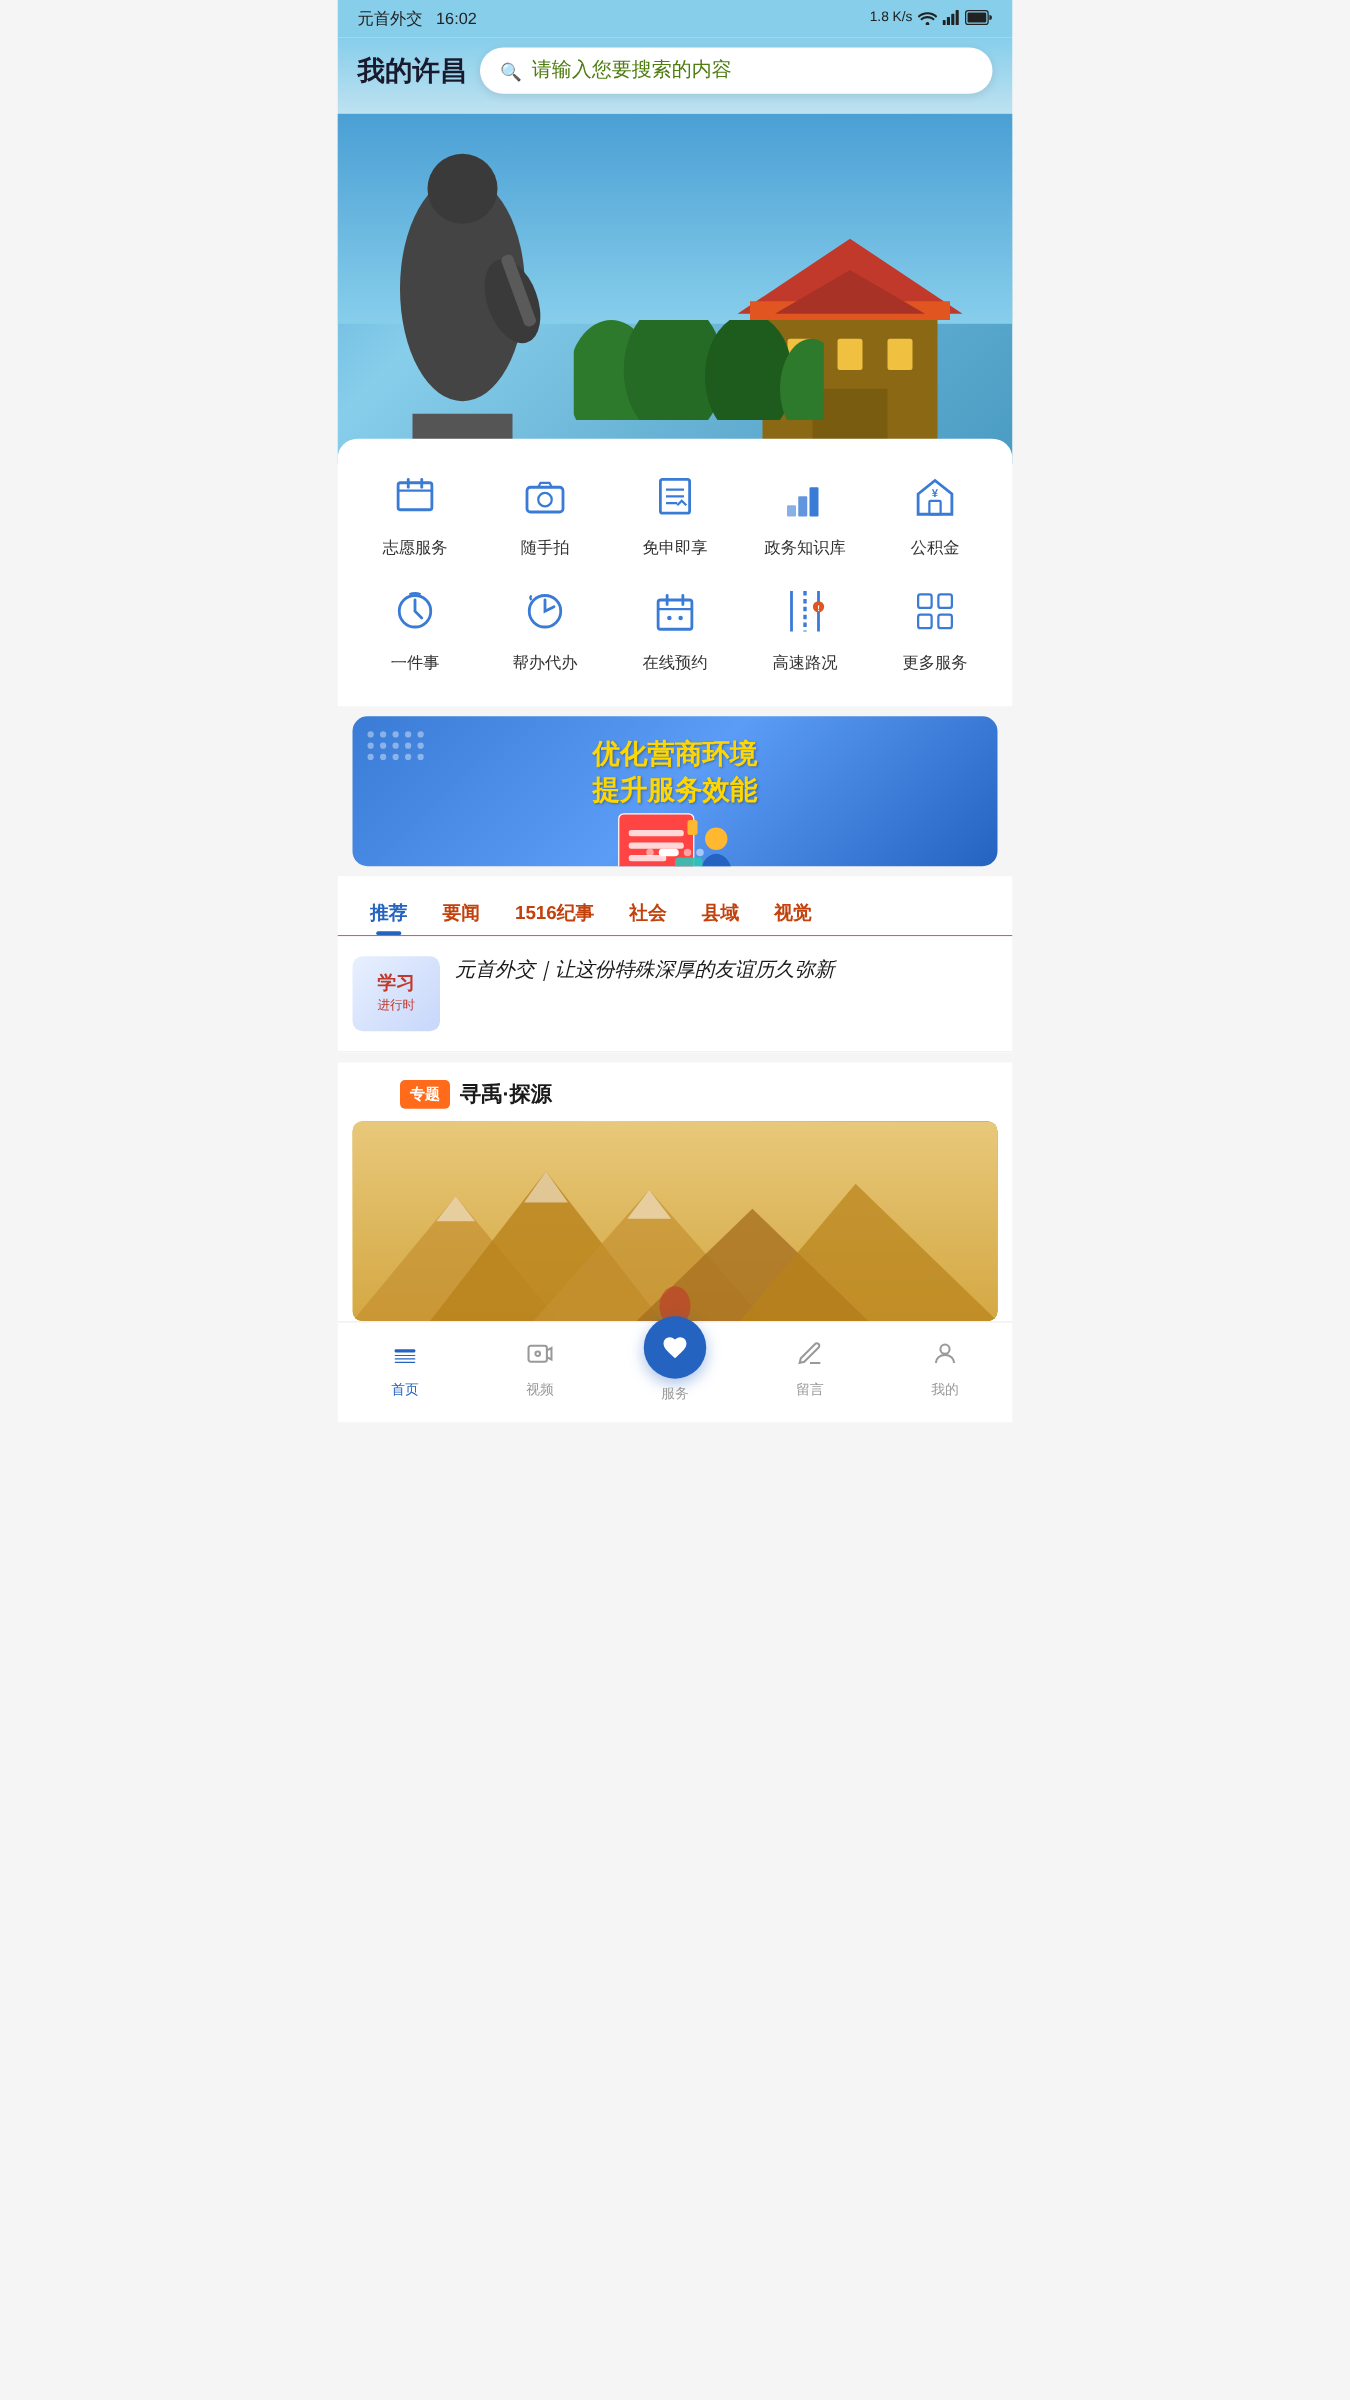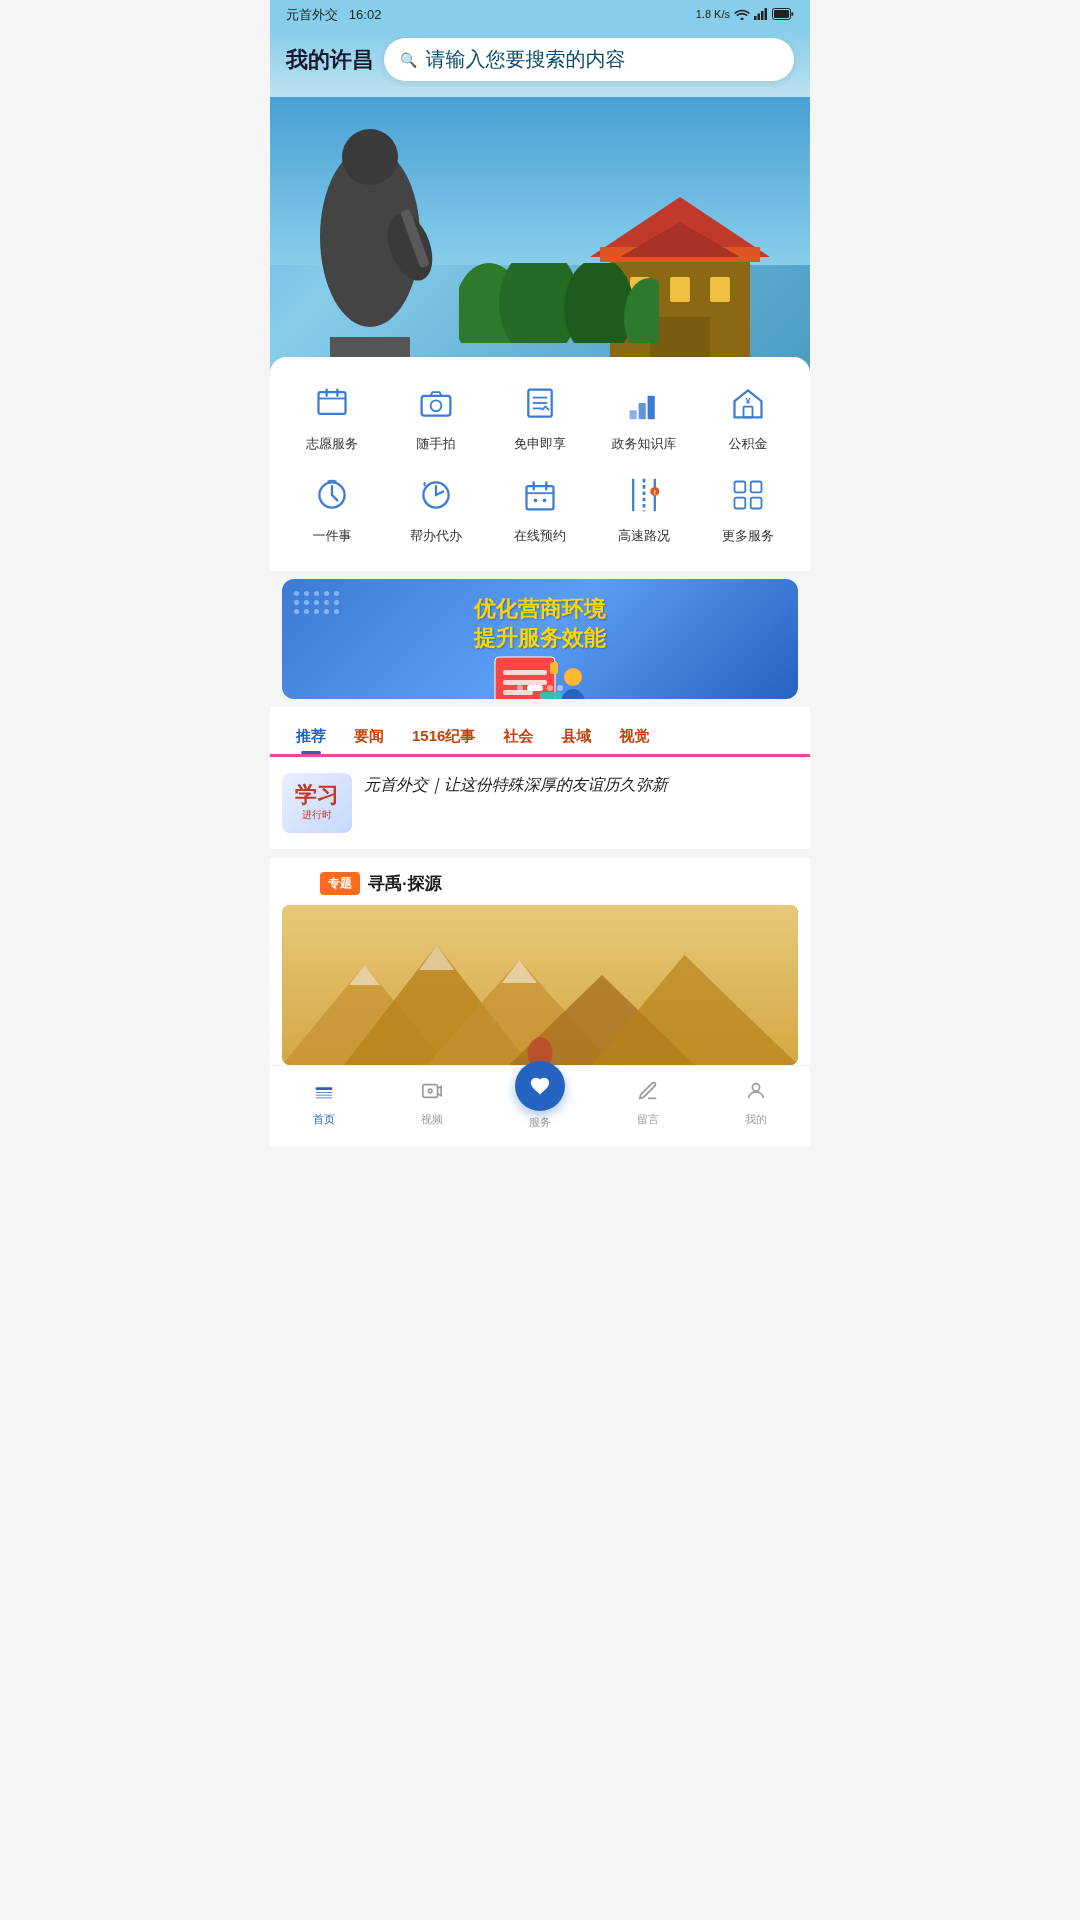--- a/index.html
+++ b/index.html
@@ -164,21 +164,21 @@
       flex-shrink: 0;
     }
 
     
     .news-tabs {
       background: white;
       padding: 12px 12px 0;
       margin-top: 8px;
       display: flex;
       gap: 0;
-      border-bottom: 3px solid #ec4899;
+      border-bottom: 1px solid #ec4899;
       overflow-x: auto;
     }
     .news-tab {
       padding: 8px 14px;
       font-size: 15px;
       color: #c2410c;
       white-space: nowrap;
       cursor: pointer;
       position: relative;
       flex-shrink: 0;
@@ -222,21 +222,21 @@
       justify-content: center;
       overflow: hidden;
     }
     .xuxi-logo {
       display: flex;
       flex-direction: column;
       align-items: center;
       justify-content: center;
     }
     .xuxi-text {
-      font-size: 22px;
+      font-size: 15px;
       color: #c0392b;
       font-weight: bold;
       font-family: serif;
       line-height: 1;
     }
     .xuxi-sub {
       font-size: 10px;
       color: #c0392b;
       margin-top: 2px;
     }
@@ -387,21 +387,21 @@
         <path d="M19.5 4v4a1.5 1.5 0 0 0 0-4z" fill="currentColor"></path>
       </svg>
     </span>
   </div>
 </div>
 
 <div class="header">
   <span class="header-title">我的许昌</span>
   <div class="search-bar">
     <span class="search-icon-svg">🔍</span>
-    <span style="color:#0c4a6e;font-size:20px;">请输入您要搜索的内容</span>
+    <span style="color:#4d7c0f;font-size:16px;">请输入您要搜索的内容</span>
   </div>
 </div>
 
 <div class="hero">
   <div class="hero-sky"></div>
 
   <div style="position:absolute;bottom:0;left:10px;width:180px;height:260px;">
     <svg viewBox="0 0 180 260" width="180" height="260">
 
       <rect x="50" y="220" width="80" height="40" fill="#555"></rect>

